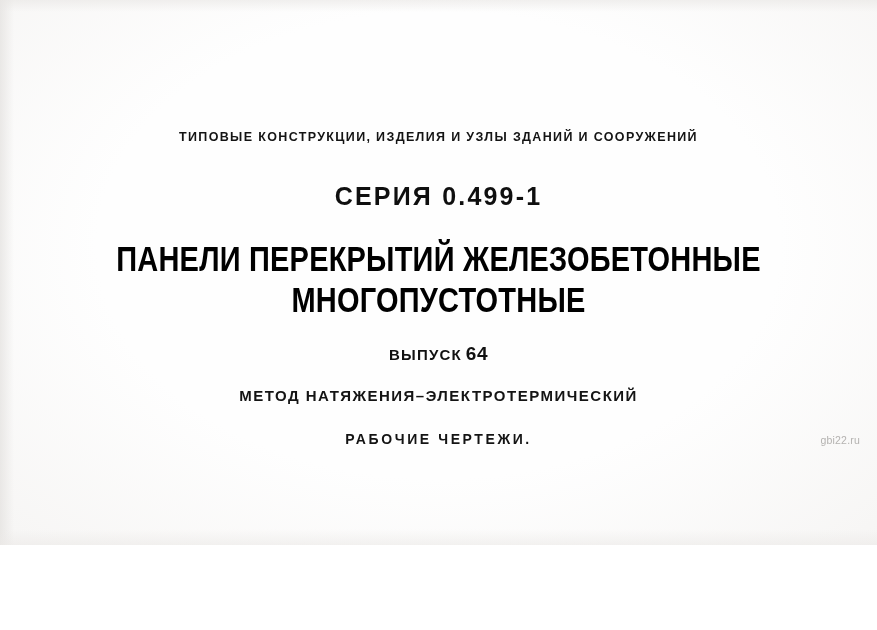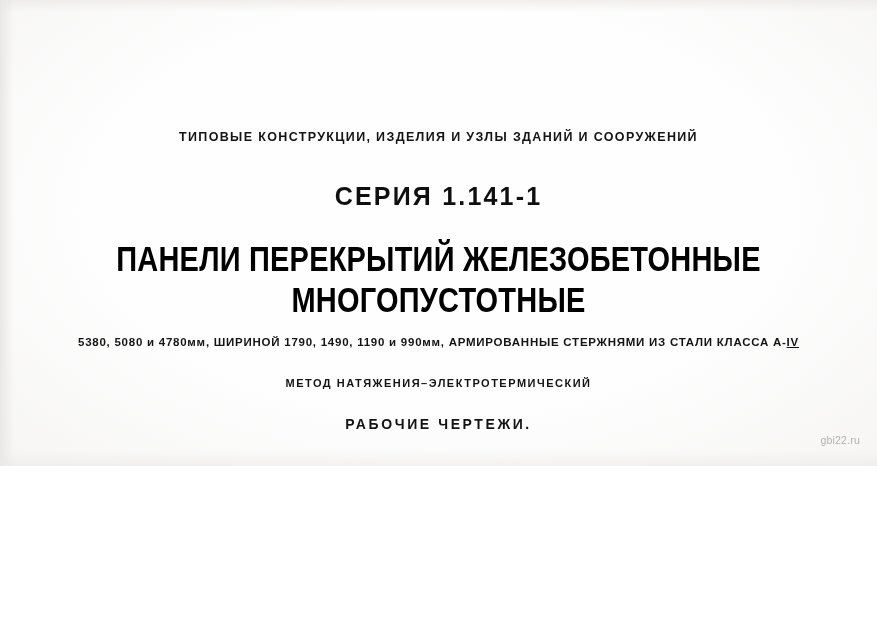--- a/index.html
+++ b/index.html
@@ -13,21 +13,21 @@
     position: relative;
     font-family: "Liberation Sans", sans-serif;
     color: #1a1a1a;
     overflow: hidden;
   }
   .page {
     position: absolute;
     left: 0;
     top: 0;
     width: 877px;
-    height: 466px;
+    height: 545px;
     background: #fefefe;
   }
   
   .paper-tint {
     position: absolute;
     inset: 0;
     background:
       radial-gradient(ellipse at 50% 45%, rgba(255,255,255,0) 55%, rgba(240,238,236,0.55) 100%);
     pointer-events: none;
   }
@@ -88,21 +88,21 @@
     font-weight: 700;
     letter-spacing: 0.75px;
     color: #141414;
     line-height: 1;
   }
   .desc-row-1 { margin-bottom: 16px; }
   .desc-row-2 { margin-bottom: 28px; }
   .desc .u { text-decoration: underline; }
 
   .method-line {
-    font-size: 11px;
+    font-size: 15px;
     font-weight: 700;
     letter-spacing: 1.5px;
     color: #141414;
     margin-bottom: 27px;
   }
 
   .drawings-line {
     font-size: 14px;
     font-weight: 700;
     letter-spacing: 2.6px;
@@ -144,29 +144,29 @@
 <div class="page">
   <div class="paper-tint"></div>
   <div class="edge-shadow-left"></div>
   <div class="edge-shadow-top"></div>
   <div class="edge-shadow-bottom"></div>
 
   <div class="content">
 
     <div class="line-series-heading">ТИПОВЫЕ КОНСТРУКЦИИ, ИЗДЕЛИЯ И УЗЛЫ ЗДАНИЙ И СООРУЖЕНИЙ</div>
 
-    <div class="series-number">СЕРИЯ  1.141-1</div>
+    <div class="series-number">СЕРИЯ  0.499-1</div>
 
     <div class="main-title">ПАНЕЛИ ПЕРЕКРЫТИЙ ЖЕЛЕЗОБЕТОННЫЕ МНОГОПУСТОТНЫЕ</div>
 
+    <div class="issue-line">
+      <span>ВЫПУСК</span><span class="issue-num">64</span>
+    </div>
 
 
-    <div class="desc desc-row-2">
-      <span>5380, 5080 и 4780</span><span>мм</span><span>, ШИРИНОЙ 1790, 1490, 1190 и 990</span><span>мм</span><span>, АРМИРОВАННЫЕ СТЕРЖНЯМИ  ИЗ СТАЛИ КЛАССА A-</span><span class="u">IV</span>
-    </div>
 
     <div class="method-line">МЕТОД НАТЯЖЕНИЯ–ЭЛЕКТРОТЕРМИЧЕСКИЙ</div>
 
     <div class="drawings-line">РАБОЧИЕ ЧЕРТЕЖИ.</div>
 
   </div>
 
   <div class="watermark">gbi22.ru</div>
 </div>
 

